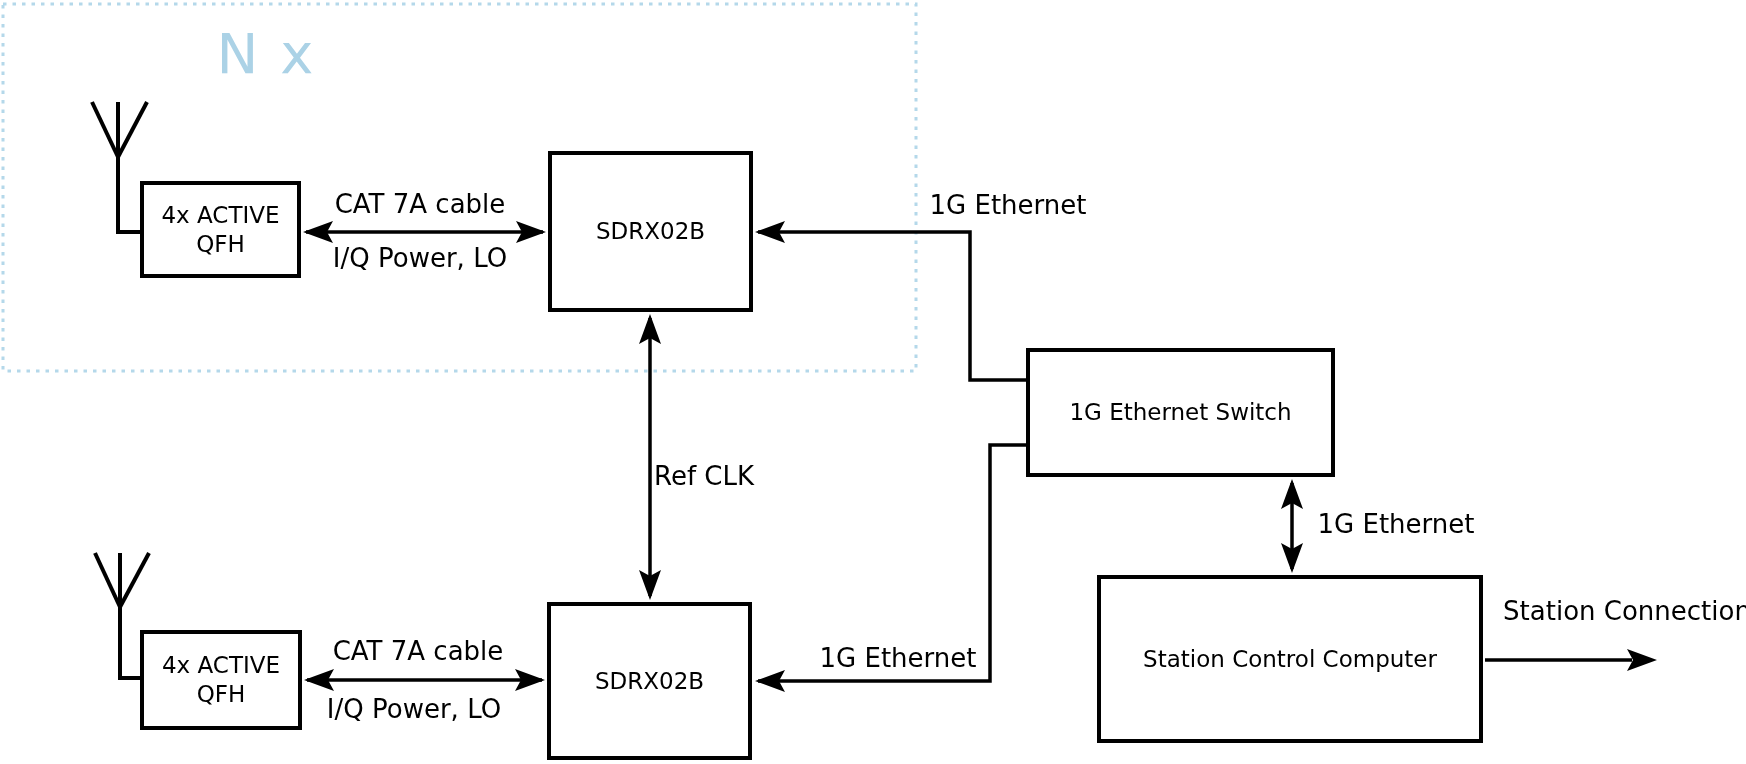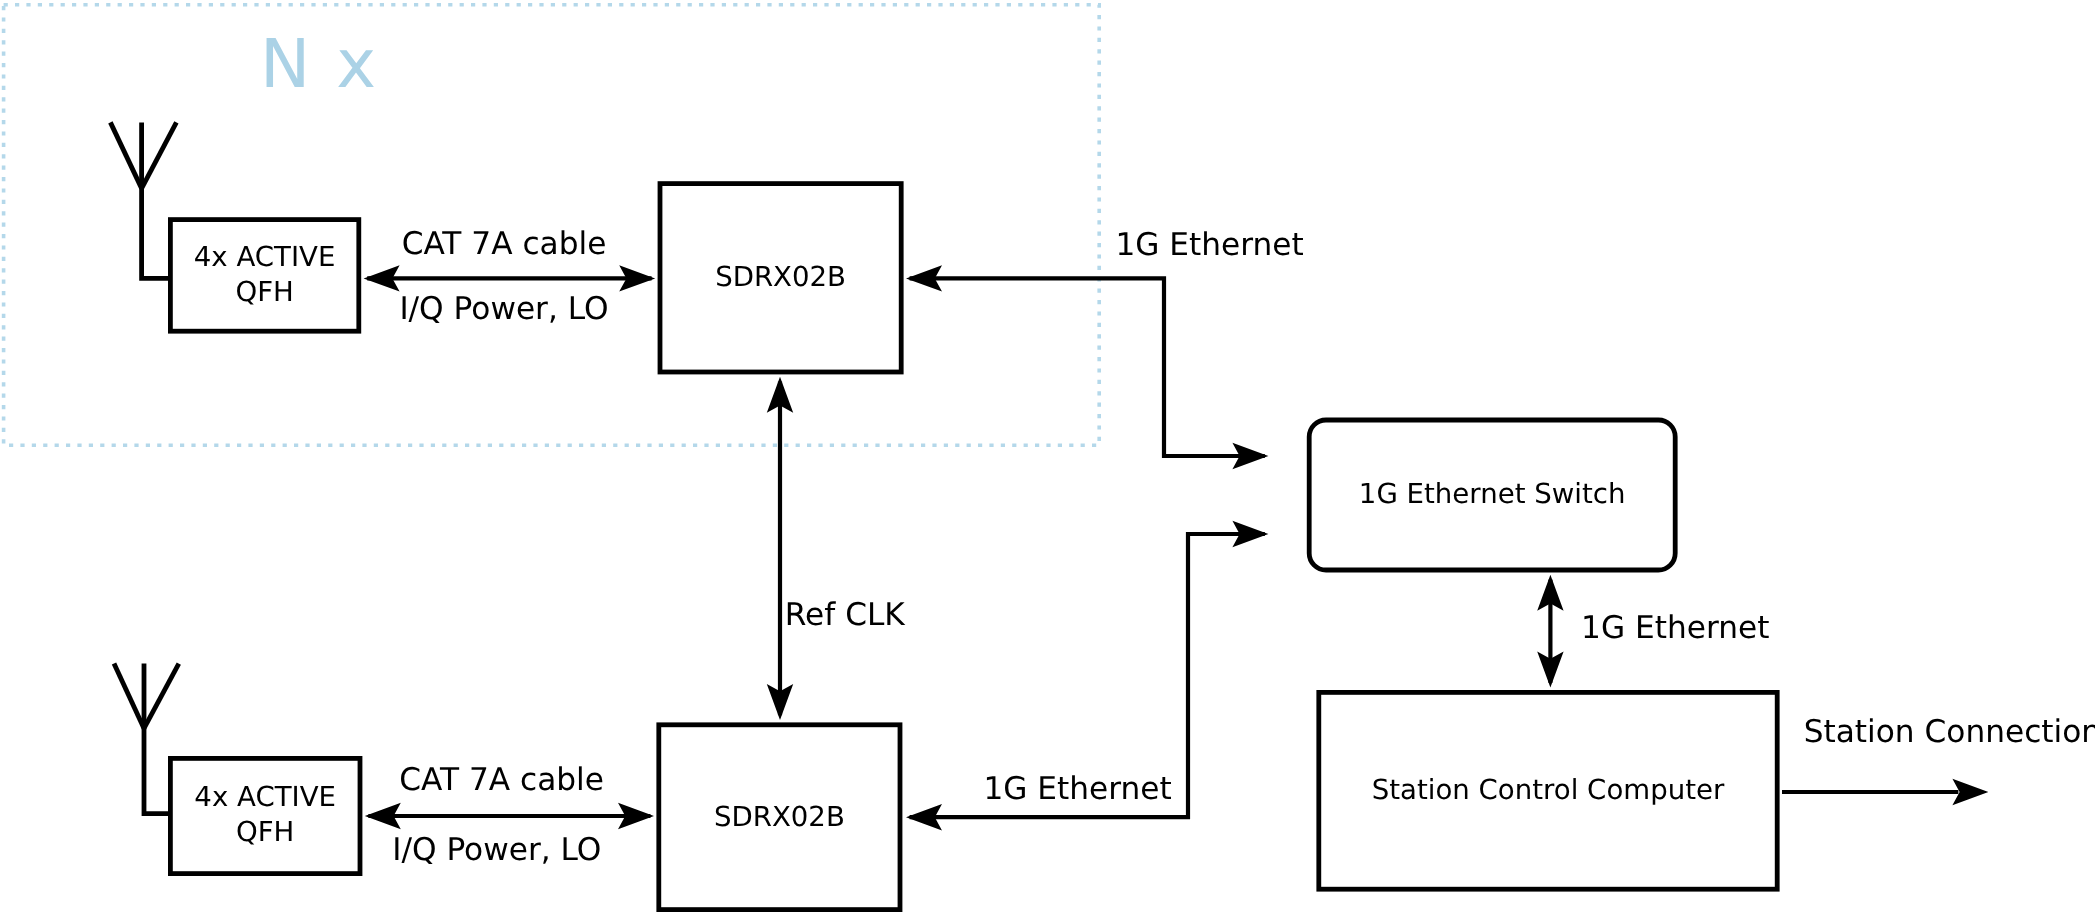--- a/index.html
+++ b/index.html
@@ -97,35 +97,35 @@
 
   <div class="box" style="left:140px;top:630px;width:162px;height:100px;">
     <span>4x ACTIVE</span>
     <span>QFH</span>
   </div>
 
   <div class="box" style="left:547px;top:602px;width:205px;height:158px;">
     <span>SDRX02B</span>
   </div>
 
-  <div class="box" style="left:1089px;top:348px;width:309px;height:129px;border-radius:16px;">
+  <div class="box" style="left:1026px;top:348px;width:309px;height:129px;">
     <span>1G Ethernet Switch</span>
   </div>
 
   <div class="box" style="left:1097px;top:575px;width:386px;height:168px;">
     <span>Station Control Computer</span>
   </div>
 
   <div class="lbl" style="left:420px;top:204px;">CAT 7A cable</div>
   <div class="lbl" style="left:420px;top:258px;">I/Q Power, LO</div>
 
   <div class="lbl" style="left:418px;top:651px;">CAT 7A cable</div>
   <div class="lbl" style="left:414px;top:709px;">I/Q Power, LO</div>
 
-  <div class="lbl" style="left:704px;top:476px;margin-top:37px;">Ref CLK</div>
+  <div class="lbl" style="left:704px;top:476px;">Ref CLK</div>
 
   <div class="lbl" style="left:1008px;top:205px;">1G Ethernet</div>
 
   <div class="lbl" style="left:898px;top:658px;">1G Ethernet</div>
 
   <div class="lbl" style="left:1396px;top:524px;">1G Ethernet</div>
 
   <div class="lbl" style="left:1627px;top:611px;">Station Connection</div>
 
 </div>

